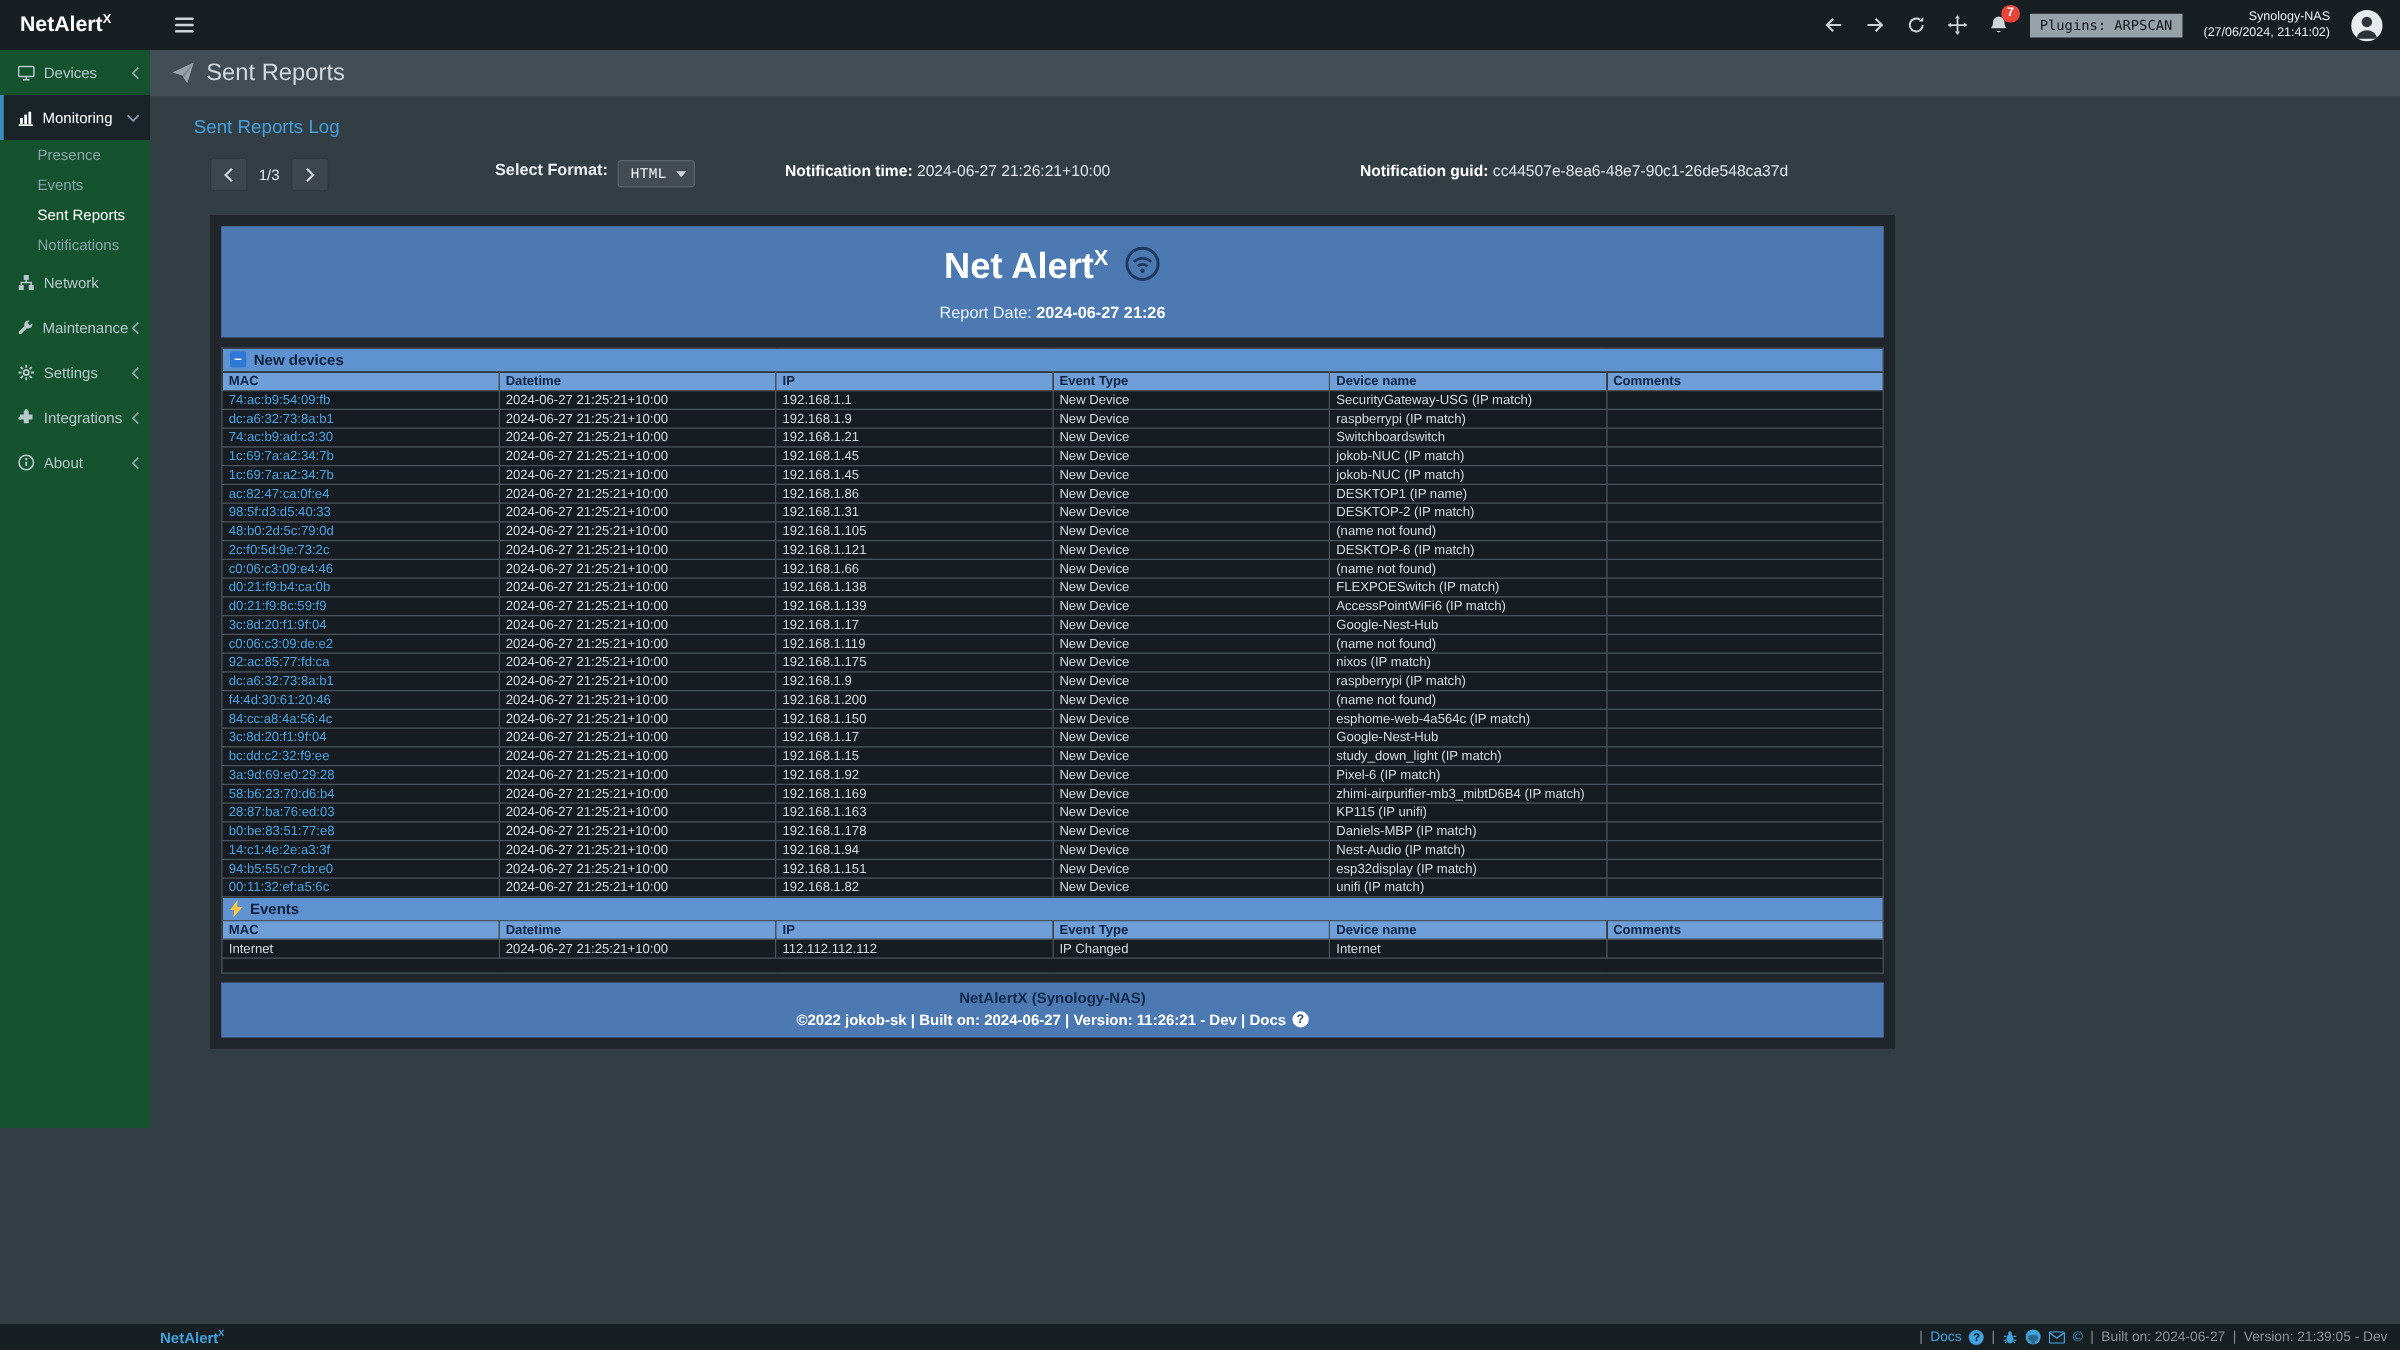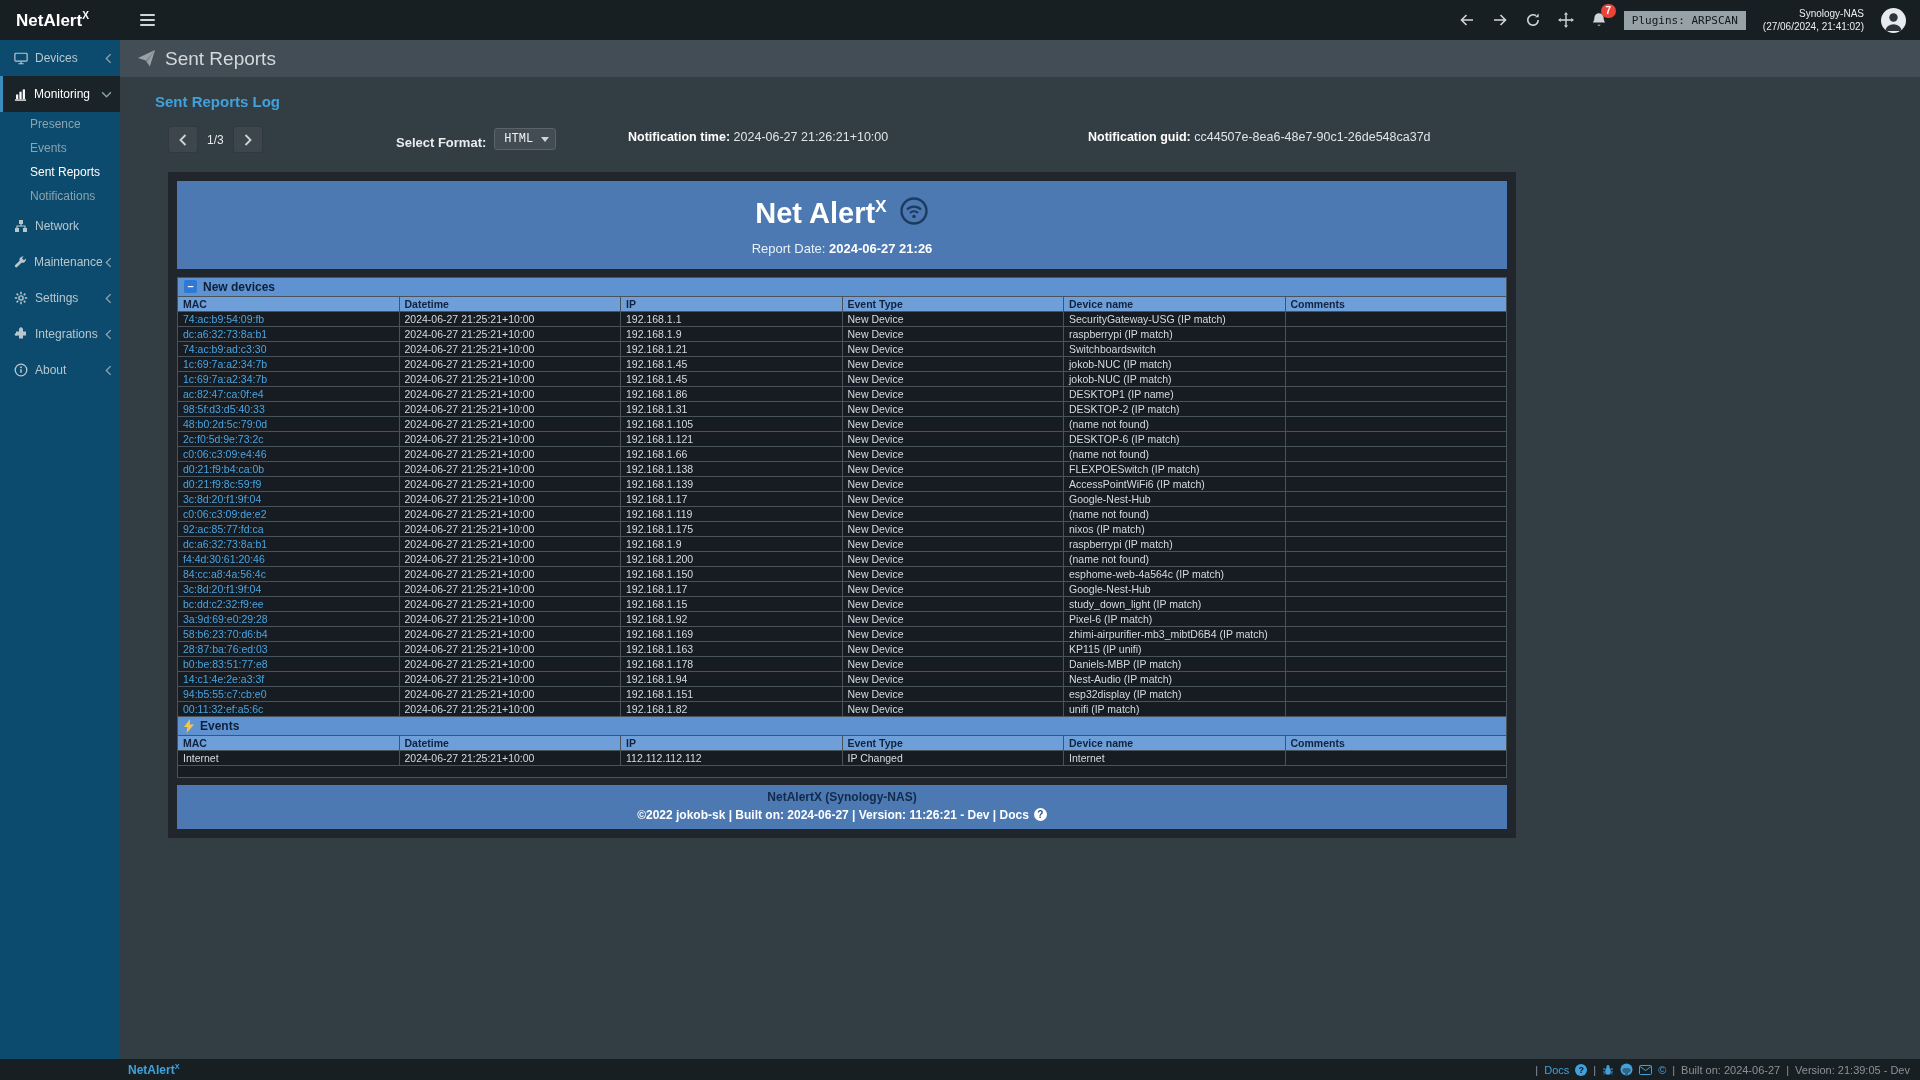--- a/index.html
+++ b/index.html
@@ -20,43 +20,43 @@
   .bell-badge{position:absolute;top:-8px;right:-9px;background:#e8443a;color:#fff;
     font-size:10px;font-weight:bold;border-radius:8px;min-width:15px;height:14px;
     line-height:14px;text-align:center;padding:0 3px}
   .plugins-badge{font-family:"DejaVu Sans Mono","Liberation Mono",monospace;font-size:11px;
     background:#97a1a8;color:#14181b;padding:3px 8px;cursor:pointer}
   .host{font-size:10px;color:#e9eef1;text-align:right;line-height:1.3}
   .avatar{width:25px;height:25px;border-radius:50%;background:#e7ebee;
     display:flex;align-items:center;justify-content:center;cursor:pointer;overflow:hidden}
 
   
-  .sidebar{position:fixed;top:40px;left:0;width:120px;height:1019px;background:#0c4a6e;z-index:10}
+  .sidebar{position:fixed;top:40px;left:0;width:120px;height:862px;background:#14532d;z-index:10}
   .side-item{display:flex;align-items:center;height:36px;padding:0 8px 0 11px;
     color:#b8c7ce;font-size:12px;cursor:pointer;border-left:3px solid transparent}
   .side-item .lbl{margin-left:7px;flex:1;white-space:nowrap}
   .side-item .chev{color:#8aa4af}
   .side-item.active{background:#1a2327;border-left-color:#3c8dbc;color:#fff}
   .sub-item{display:flex;align-items:center;height:24px;padding-left:30px;
     color:#8aa4af;font-size:12px;cursor:pointer}
   .sub-item.active{color:#fff}
 
   
   .content{position:absolute;left:120px;top:40px;width:1800px;height:1019px;background:#333d44}
   .content-header{height:37px;background:#434d55;display:flex;align-items:center;
     padding-left:17px;color:#d3d9dd;font-size:19px}
   .content-header .lbl{margin-left:9px}
-  .section-title{color:#41a1dd;font-size:15px;font-weight:bold;margin:16px 0 0 35px}
+  .section-title{color:#41a1dd;font-size:15px;font-weight:normal;margin:16px 0 0 35px}
 
   .controls{position:relative;height:46px;margin-top:10px;color:#dfe5e9}
   .pager{position:absolute;left:48px;top:6px;display:flex;align-items:center;gap:9px}
   .pg-btn{width:30px;height:27px;background:#3e464d;border:1px solid #31383e;border-radius:3px;
     display:flex;align-items:center;justify-content:center;cursor:pointer;color:#cfd6da}
   .page-no{font-size:12px;color:#e6ebee}
-  .fmt{position:absolute;left:276px;top:8px;display:flex;align-items:flex-end;gap:8px;
+  .fmt{position:absolute;left:276px;top:8px;display:flex;align-items:flex-start;gap:8px;
     font-size:13px;font-weight:bold;color:#e9eef1}
   .select-wrap{position:relative;display:inline-block}
   .select-wrap select{appearance:none;-webkit-appearance:none;background:#434c53;color:#eef2f5;
     border:1px solid #59636b;border-radius:3px;font-size:12px;padding:3px 22px 3px 9px;
     font-family:Liberation Mono, monospace;cursor:pointer}
   .select-caret{position:absolute;right:7px;top:9px;width:0;height:0;pointer-events:none;
     border-left:4px solid transparent;border-right:4px solid transparent;border-top:5px solid #cfd6da}
   .ninfo{position:absolute;top:10px;font-size:12.5px;color:#dfe5e9}
   .ninfo b{color:#fff}
   .nt{left:508px}

